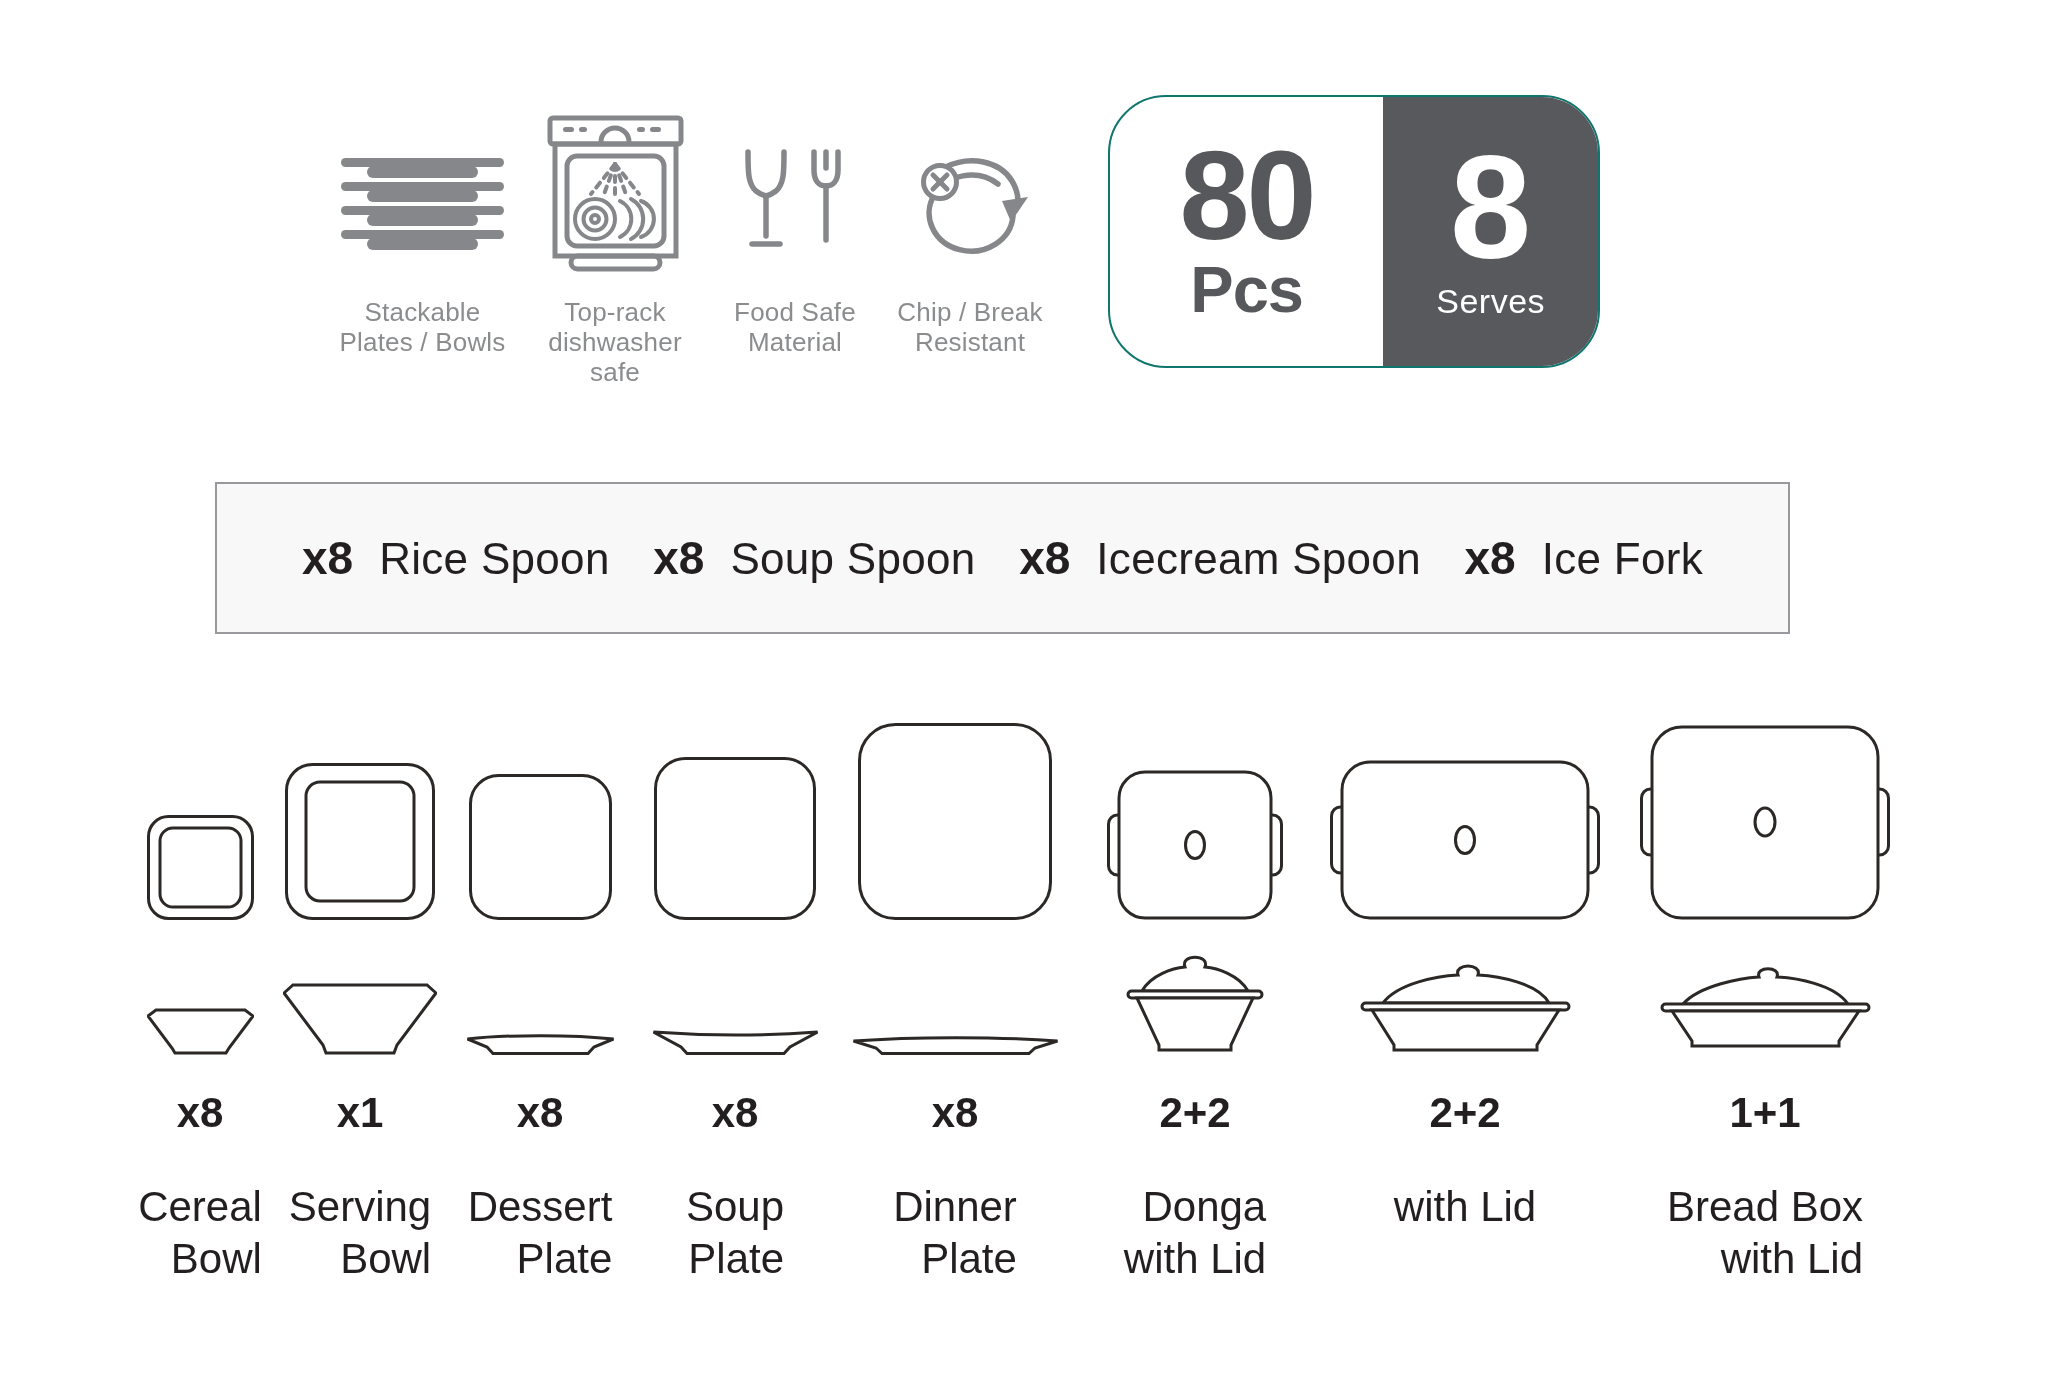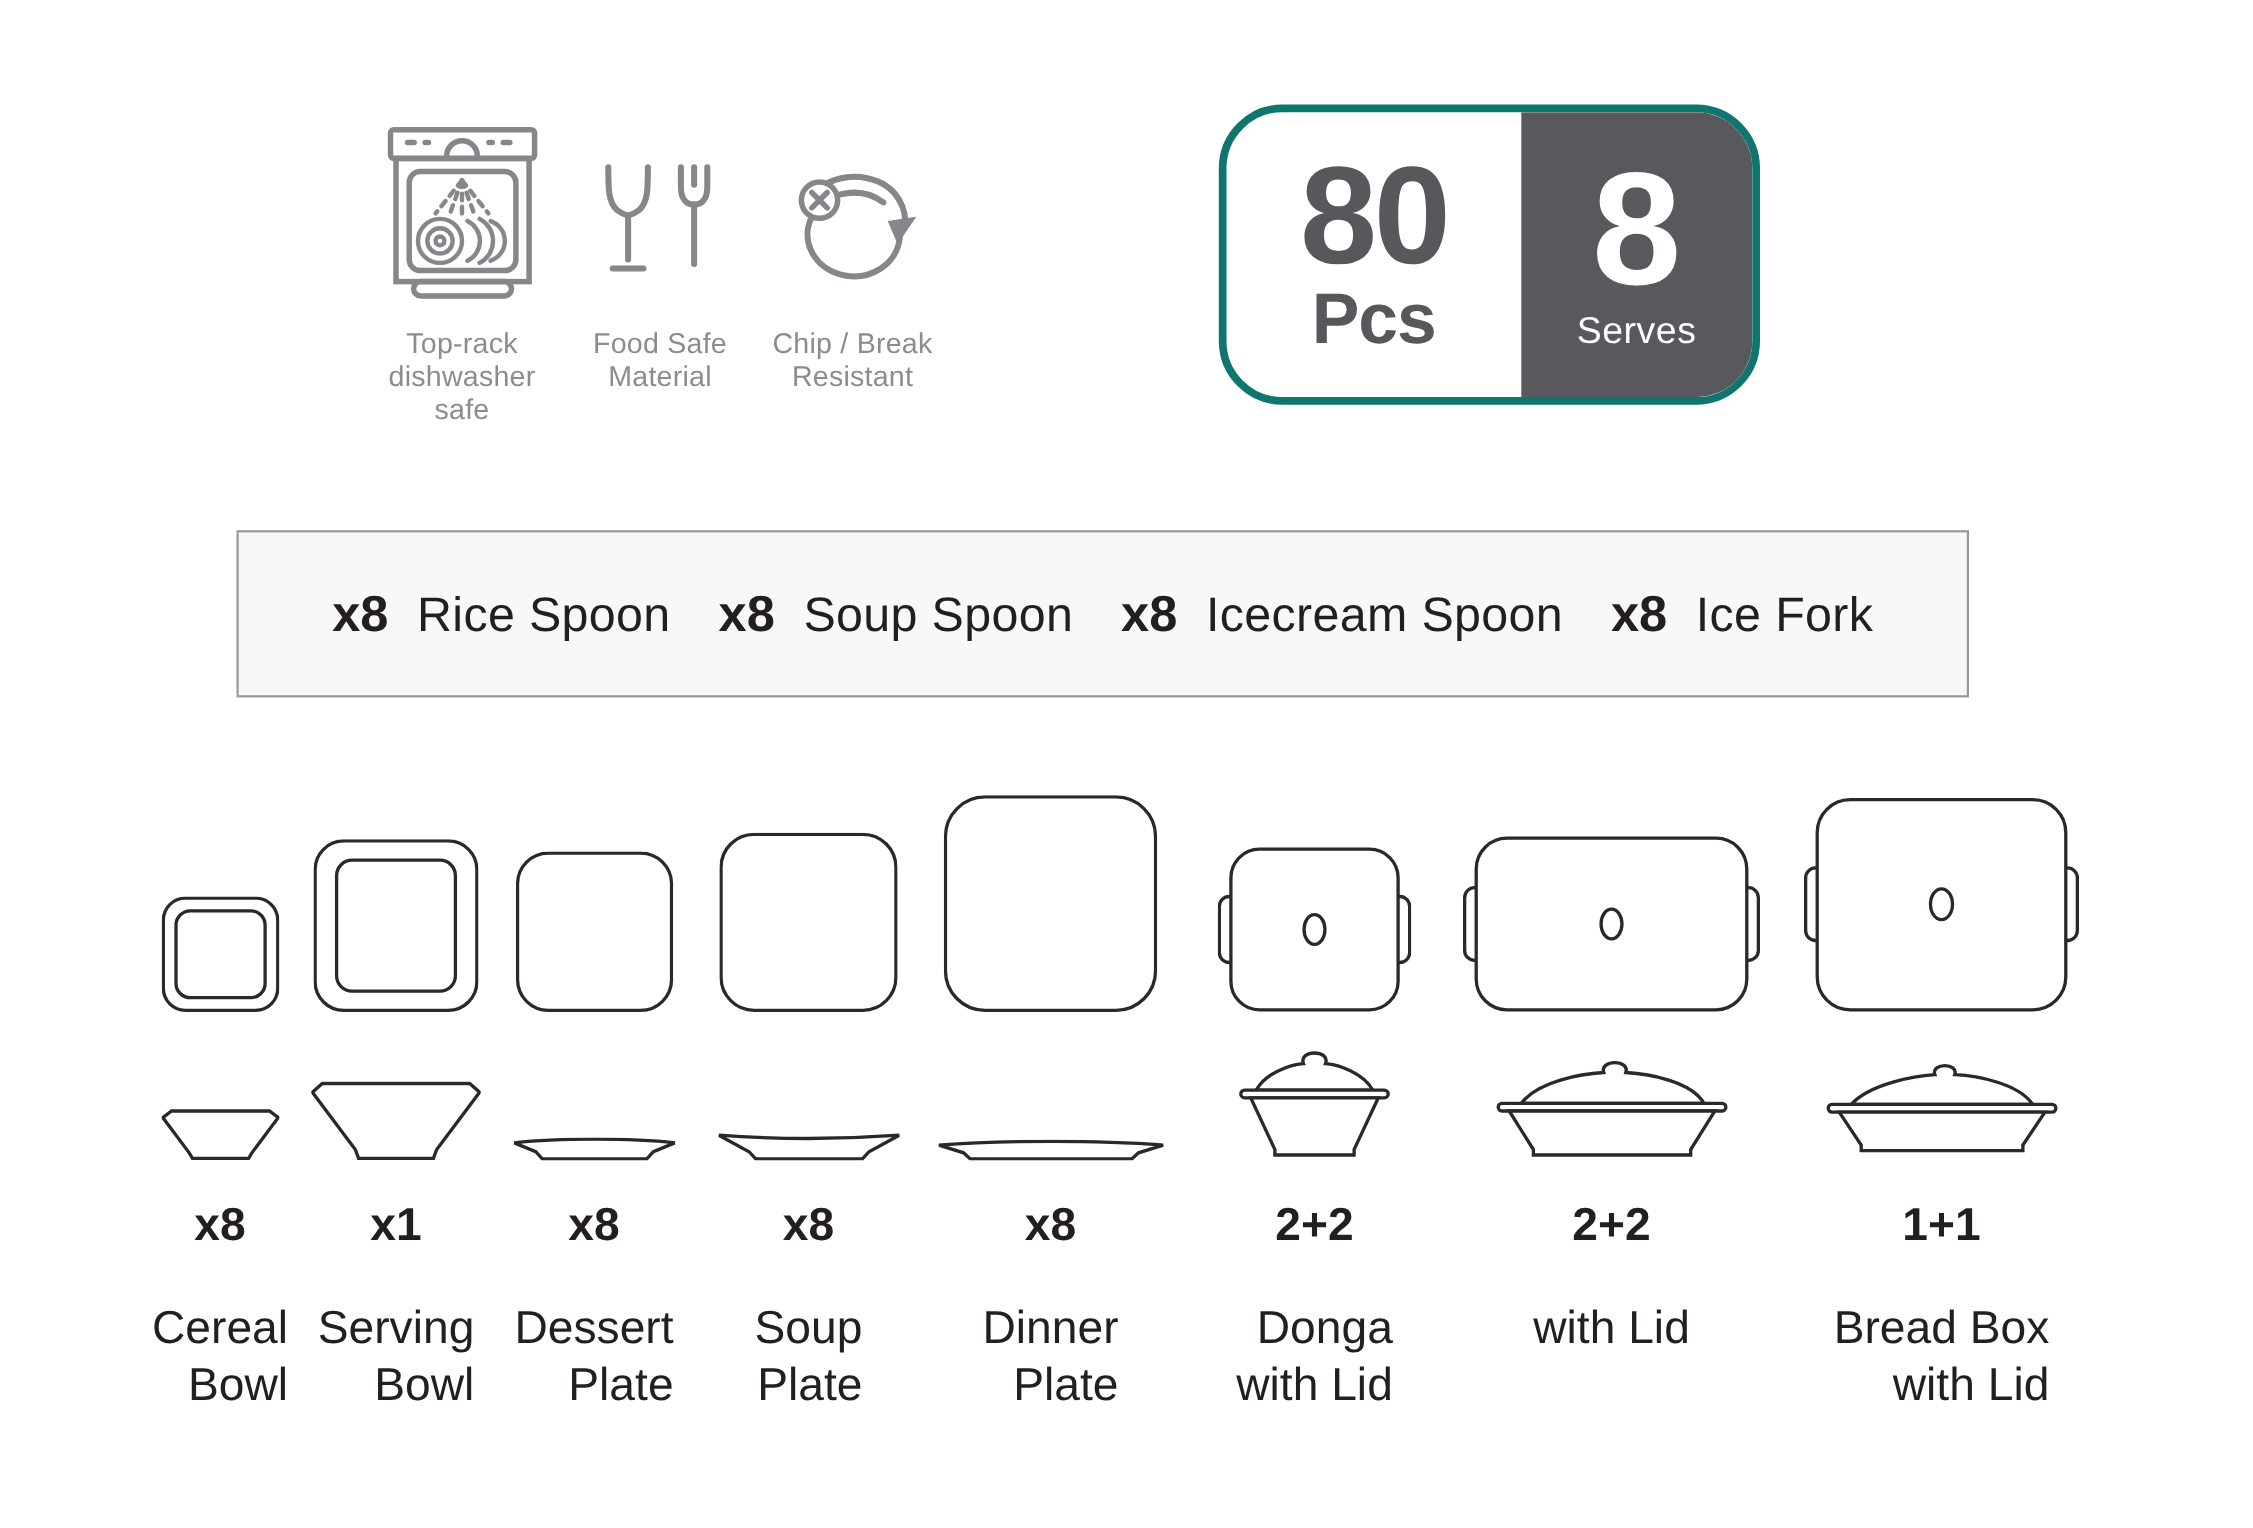--- a/index.html
+++ b/index.html
@@ -10,21 +10,21 @@
   
   .features{position:absolute;left:330px;top:95px;display:flex;gap:10px;}
   .feature{display:flex;flex-direction:column;align-items:center;}
   .feature.f1{width:185px}.feature.f2{width:180px}.feature.f3{width:160px}.feature.f4{width:170px}
   .icon-box{height:178px;display:flex;align-items:flex-end;justify-content:center;}
   .icon-box .mb20{margin-bottom:20px}.icon-box .mb12{margin-bottom:12px}
   .feature-label{margin-top:24px;text-align:center;font-size:26px;line-height:30px;
     color:#8a8c8e;letter-spacing:0.2px;}
   
   .badge{position:absolute;left:1108px;top:95px;width:492px;height:273px;
-    box-sizing:border-box;border:7px solid #0f766e;border-radius:58px;
+    box-sizing:border-box;border:2px solid #0f766e;border-radius:58px;
     display:flex;overflow:hidden;background:#fff;}
   .badge-left{width:56%;display:flex;flex-direction:column;justify-content:center;
     align-items:center;color:#57585b;}
   .badge-count{font-size:126px;font-weight:bold;line-height:0.88;letter-spacing:-3px;}
   .badge-unit{font-size:65px;font-weight:bold;line-height:1;margin-top:6px;letter-spacing:-1px;}
   .badge-right{flex:1;background:#58595c;color:#ffffff;display:flex;flex-direction:column;
     justify-content:center;align-items:center;}
   .badge-serves-num{font-size:146px;font-weight:bold;line-height:0.9;}
   .badge-serves-label{font-size:34px;font-weight:normal;margin-top:8px;letter-spacing:0.5px;}
   
@@ -50,20 +50,40 @@
   .gry{stroke:#85878a;fill:none;stroke-linecap:round;}
   .gryF{fill:#85878a;stroke:none;}
 </style>
 </head>
 <body>
 
 <div class="canvas">
 
   <section class="features">
 
+    <div class="feature f1">
+      <div class="icon-box">
+        <svg class="mb20" width="163" height="95" viewBox="0 0 163 95">
+          <g class="gryF">
+            <rect x="0" y="0" width="163" height="9" rx="4.5"></rect>
+              <rect x="26" y="8" width="111" height="12" rx="6"></rect>
+            <rect x="0" y="24" width="163" height="9" rx="4.5"></rect>
+              <rect x="26" y="32" width="111" height="12" rx="6"></rect>
+            <rect x="0" y="48" width="163" height="9" rx="4.5"></rect>
+              <rect x="26" y="56" width="111" height="12" rx="6"></rect>
+            <rect x="0" y="72" width="163" height="9" rx="4.5"></rect>
+              <rect x="26" y="80" width="111" height="12" rx="6"></rect>
+          </g>
+        </svg>
+      </div>
+      <div class="feature-label">
+        <div>Stackable</div>
+        <div>Plates / Bowls</div>
+      </div>
+    </div>
 
     <div class="feature f2">
       <div class="icon-box">
         <svg width="137" height="158" viewBox="0 0 137 158">
           <rect class="gry" stroke-width="5" x="3" y="3" width="131" height="26" rx="3"></rect>
           <rect class="gry" stroke-width="5" x="8" y="29" width="121" height="112"></rect>
           <g class="gryF">
             <rect x="16" y="12" width="11" height="5" rx="2.5"></rect>
               <rect x="32" y="12" width="8" height="5" rx="2.5"></rect>
             <rect x="90" y="12" width="8" height="5" rx="2.5"></rect>

